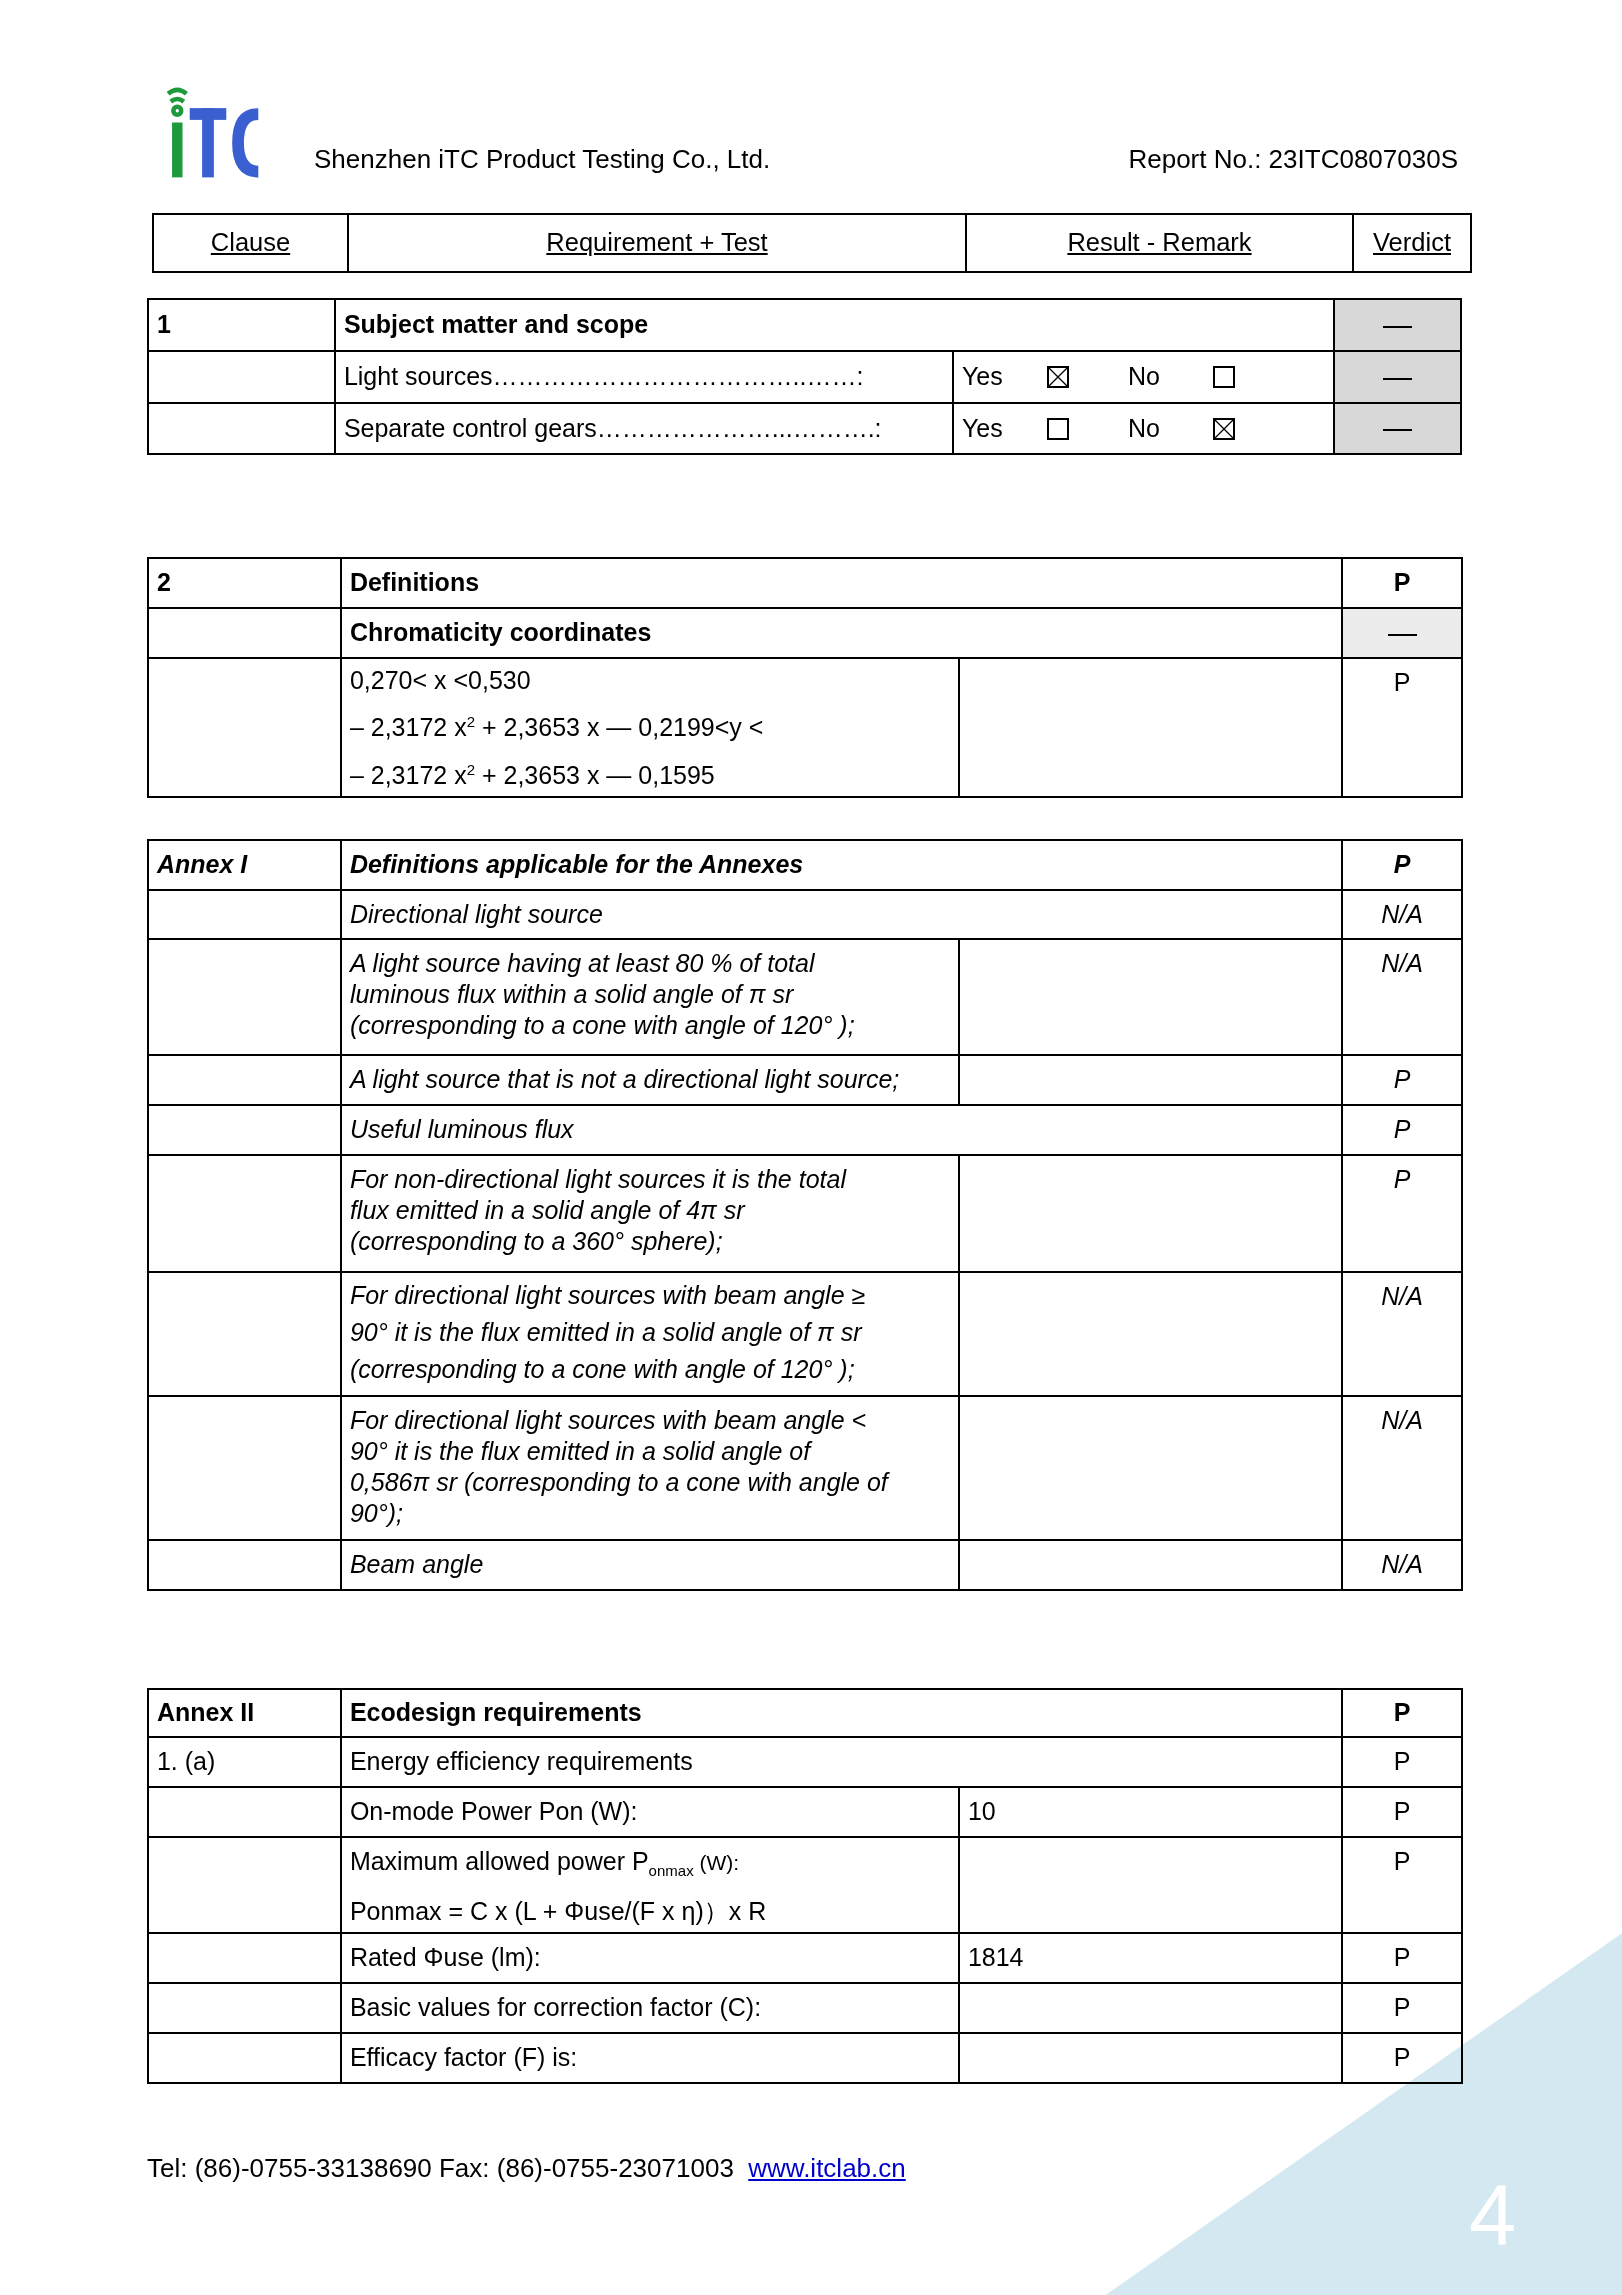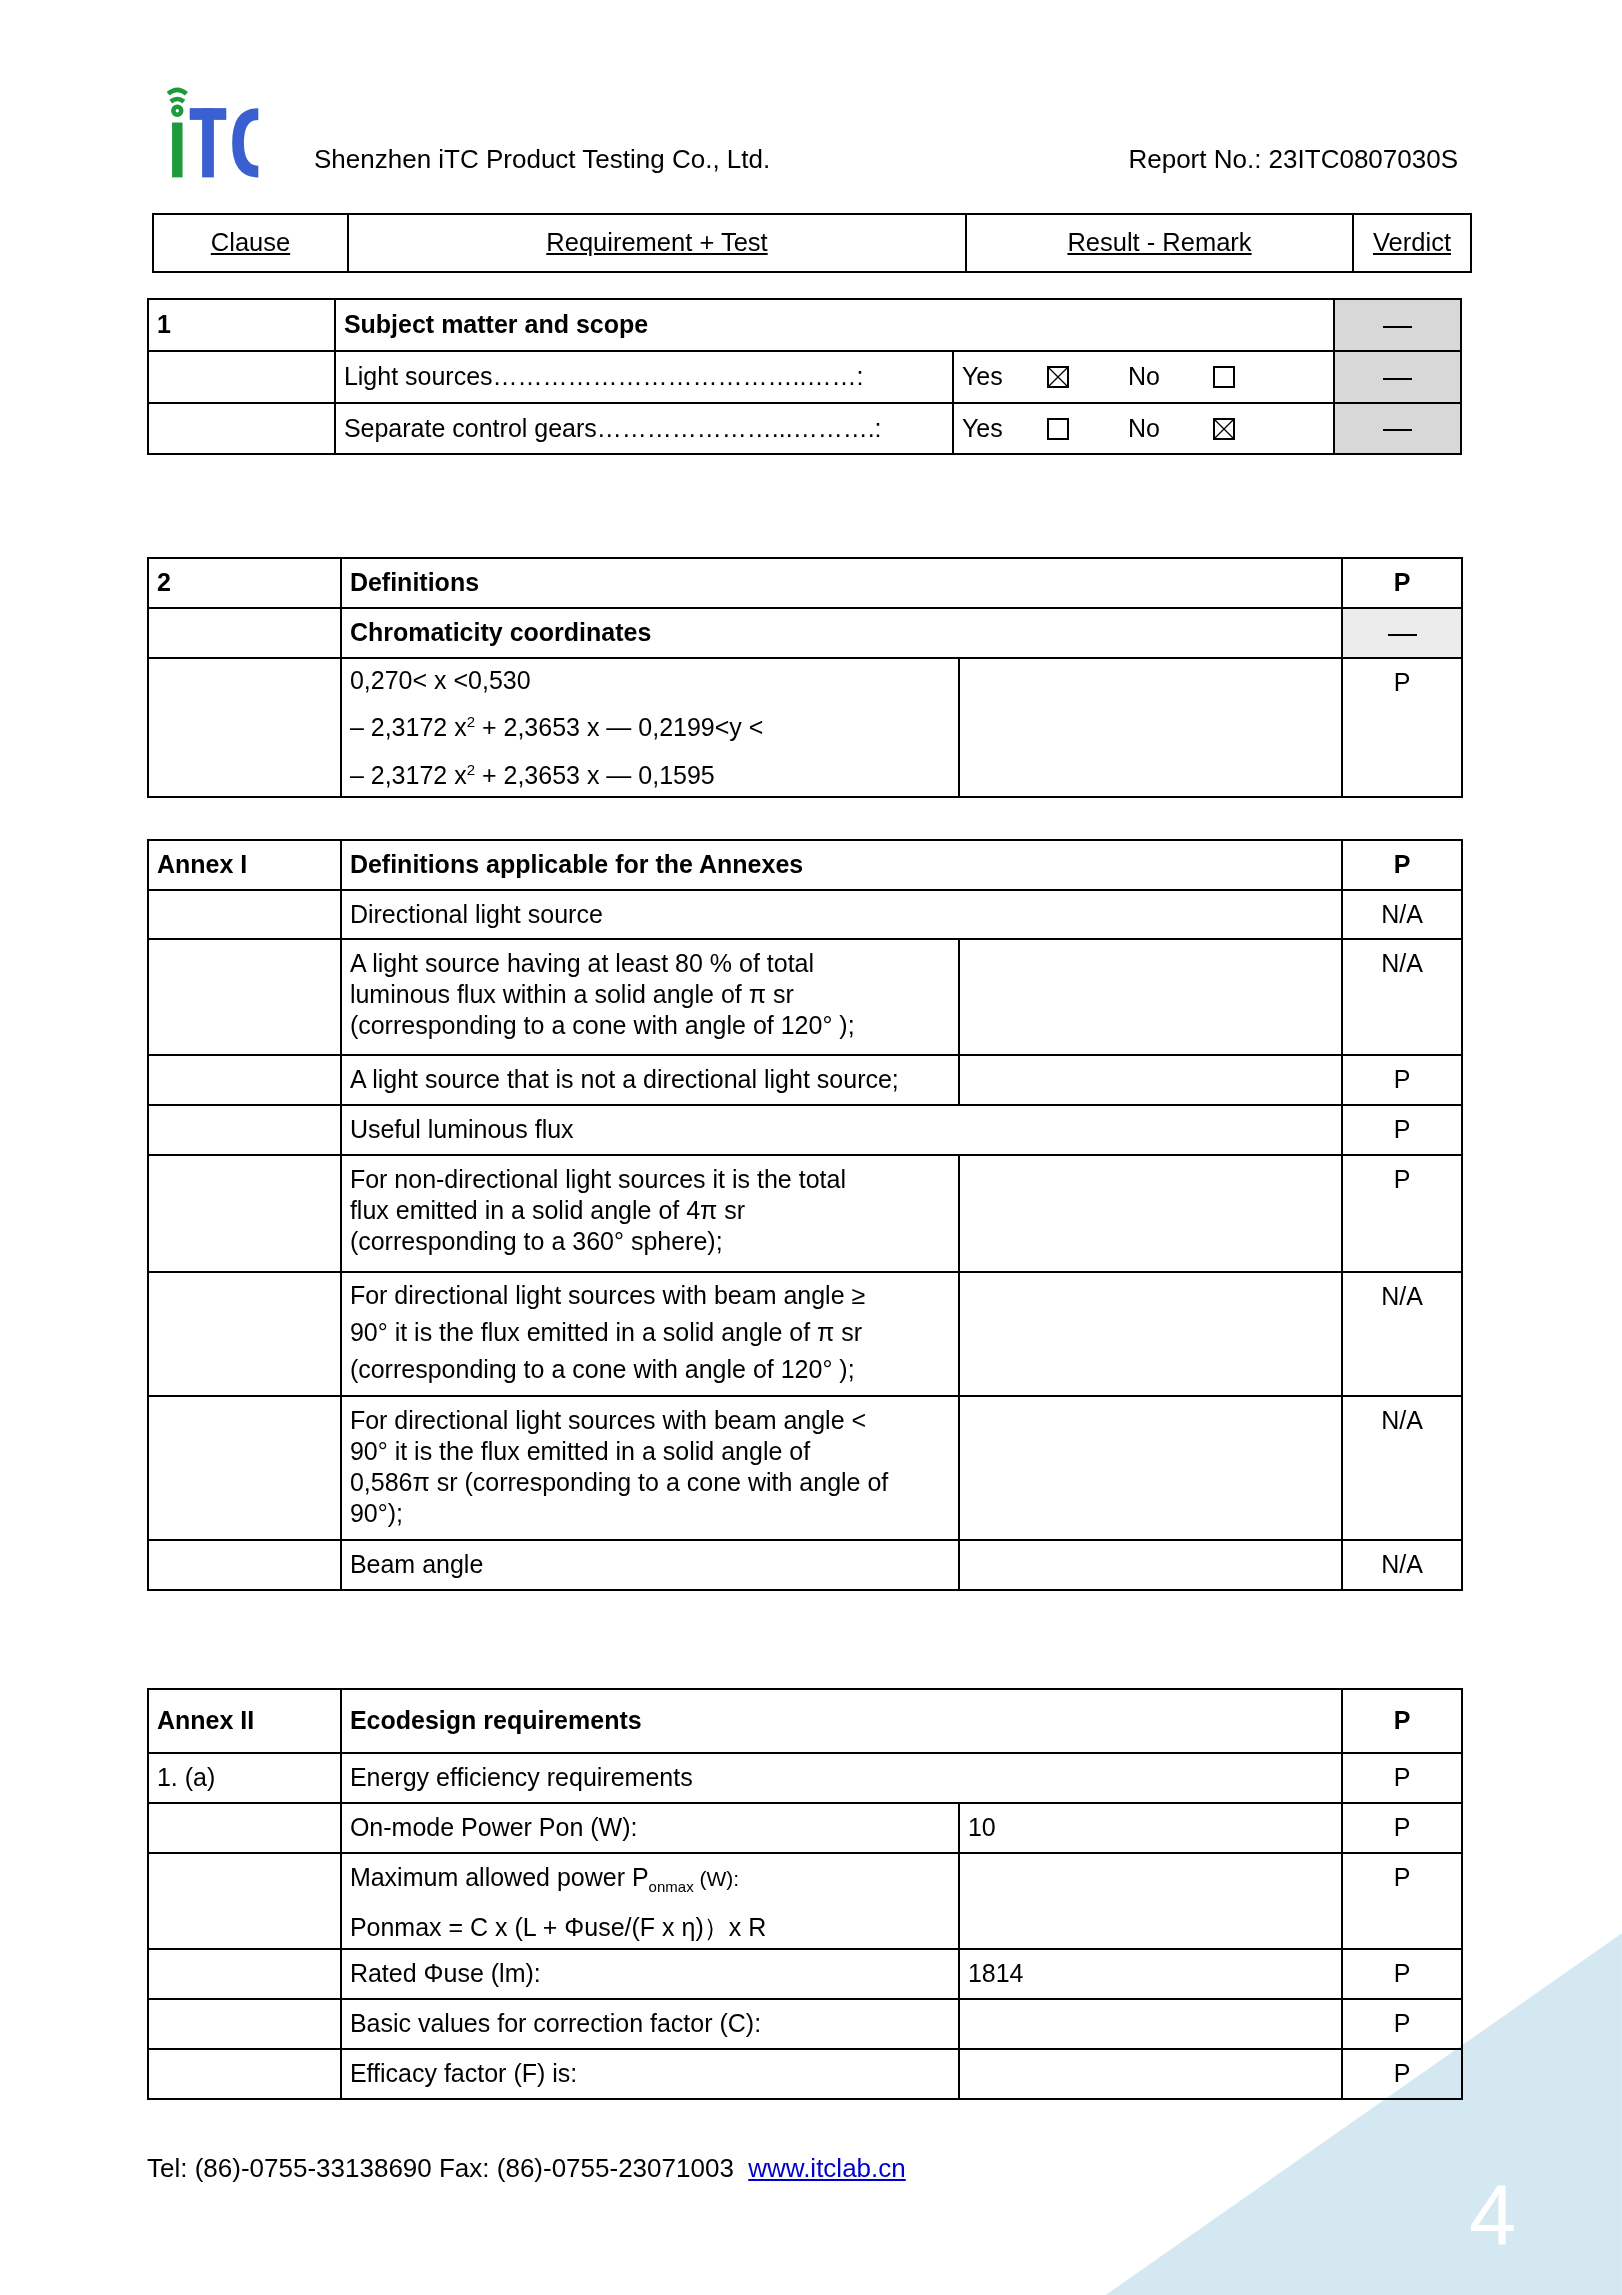--- a/index.html
+++ b/index.html
@@ -163,21 +163,21 @@
       <span class="formula-line"> 0,270&lt; x &lt;0,530</span>
       <span class="formula-line"><span>– 2,3172 x</span><sup>2</sup><span> + 2,3653 x — 0,2199&lt;y &lt;</span></span>
       <span class="formula-line"><span>– 2,3172 x</span><sup>2</sup><span> + 2,3653 x — 0,1595</span></span>
     </td>
     <td></td>
     <td class="center top">P</td>
   </tr>
 </tbody>
   </table>
 
-<table class="grid" style="left:147px; top:839px; width:1314px;">
+<table class="grid" style="left:147px; top:839px; width:1314px;font-style:italic;">
   <colgroup>
       <col style="width:193px">
       <col style="width:618px">
       <col style="width:383px">
       <col style="width:120px">
     </colgroup>
   <tbody>
       <tr style="height:50px">
     <td class="bold">Annex I</td>
     <td class="bold" colspan="2">Definitions applicable for the Annexes</td>
@@ -250,21 +250,21 @@
   </table>
 
 <table class="grid" style="left:147px; top:1688px; width:1314px;">
   <colgroup>
       <col style="width:193px">
       <col style="width:618px">
       <col style="width:383px">
       <col style="width:120px">
     </colgroup>
   <tbody>
-      <tr style="height:64px">
+      <tr style="height:48px">
     <td class="bold">Annex II</td>
     <td class="bold" colspan="2">Ecodesign requirements</td>
     <td class="bold center">P</td>
   </tr>
   <tr style="height:50px">
     <td>1. (a)</td>
     <td colspan="2">Energy efficiency requirements</td>
     <td class="center">P</td>
   </tr>
   <tr style="height:50px">

